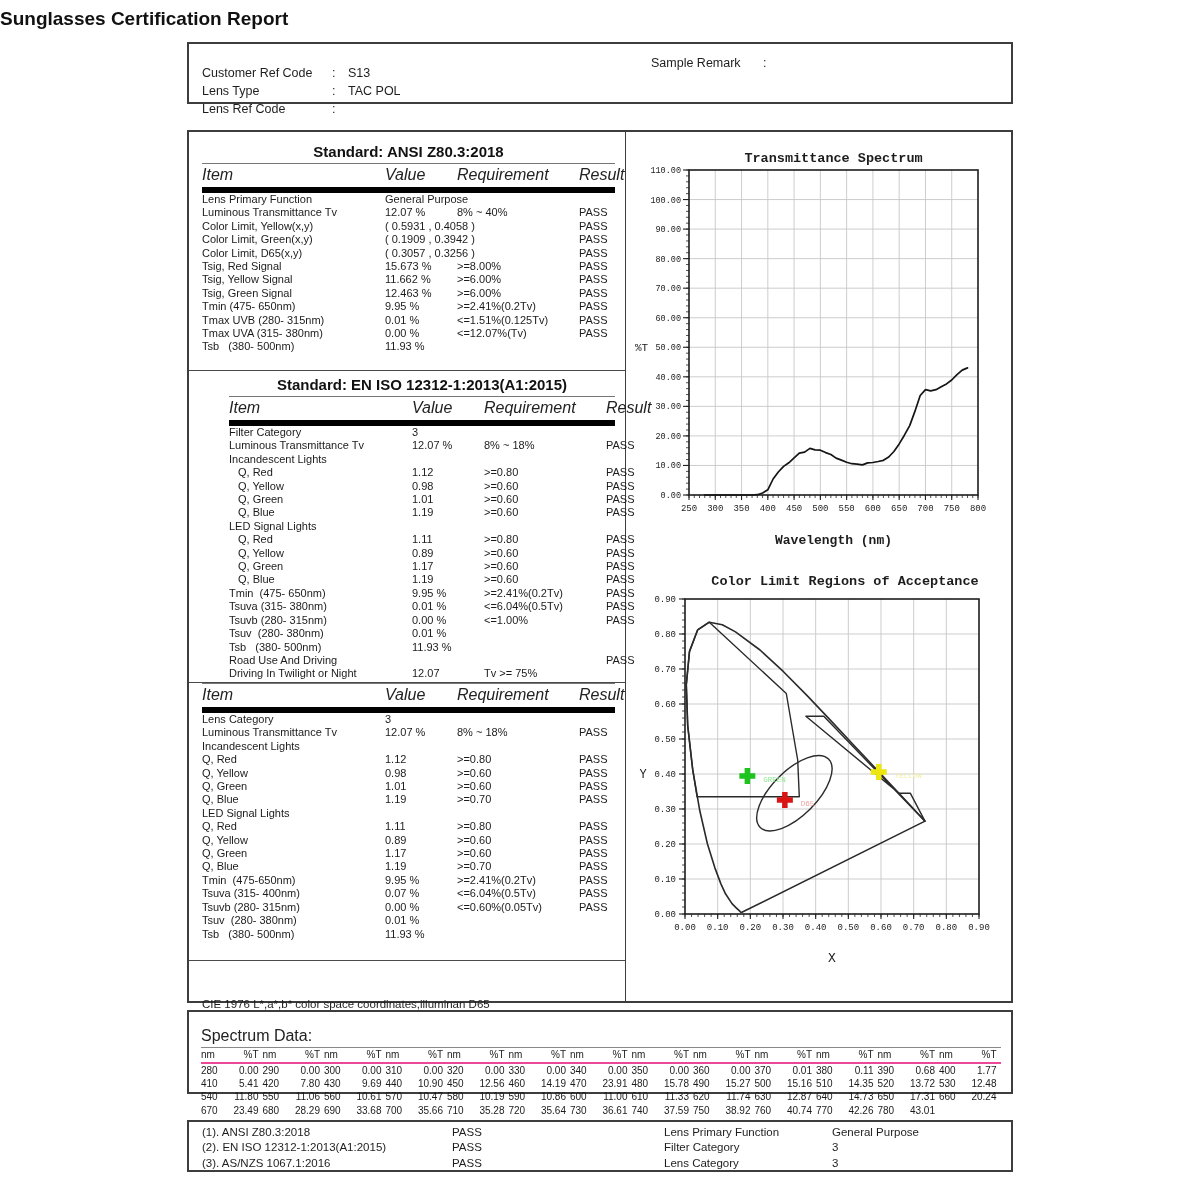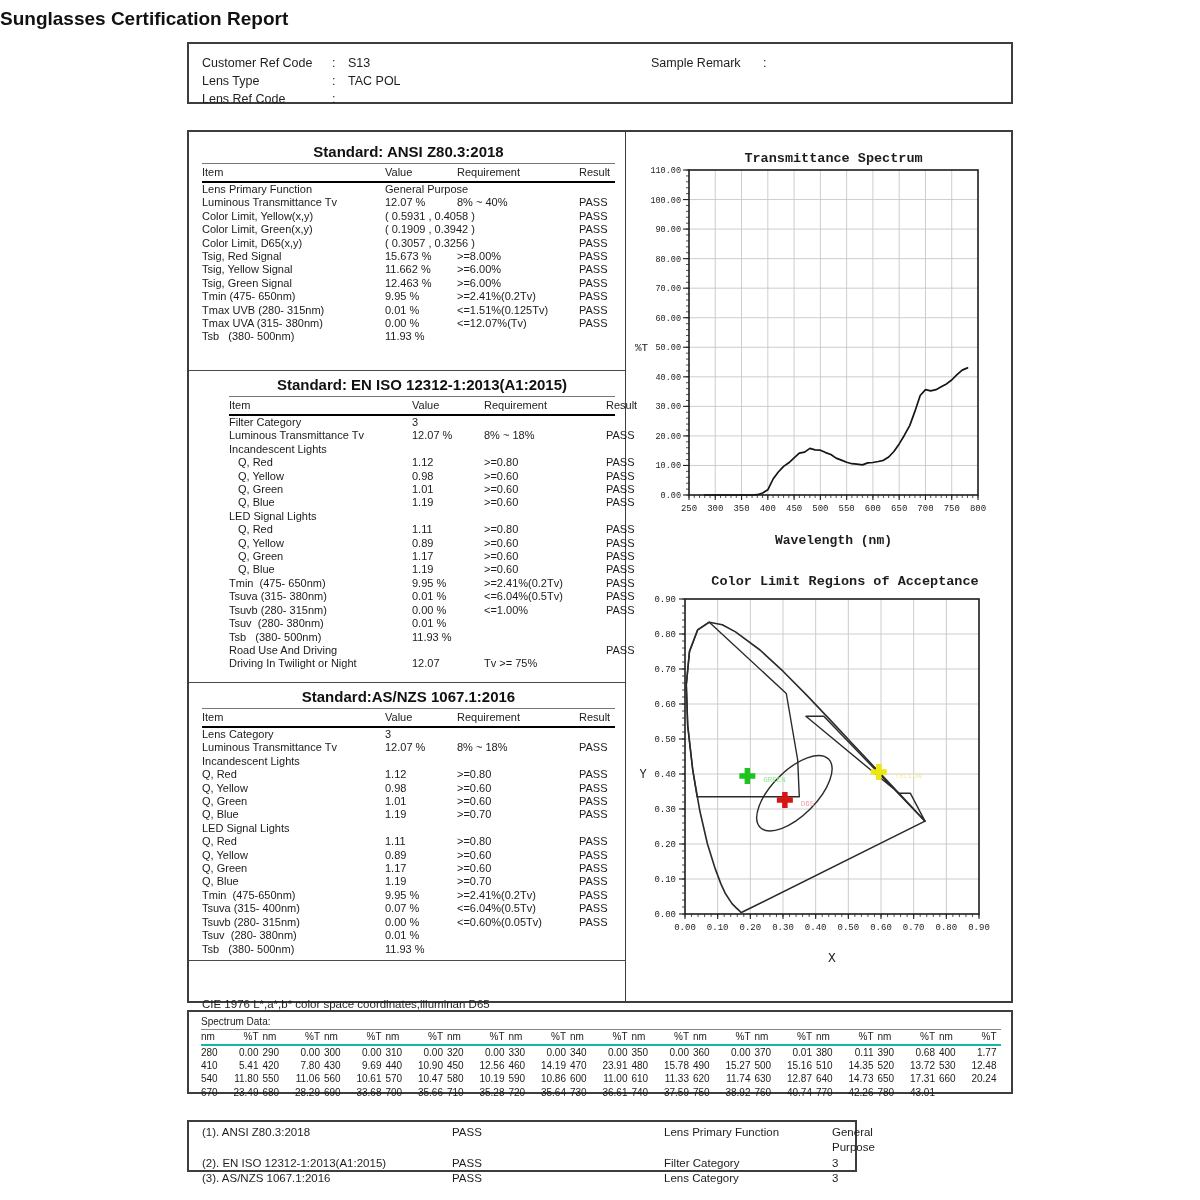--- a/index.html
+++ b/index.html
@@ -1,50 +1,50 @@
 <!DOCTYPE html>
 <html><head>
 <meta charset="utf-8">
 <style>
   html,body{margin:0;padding:0;background:#fff;}
   .page{position:relative;width:1200px;height:1200px;background:#fff;
         font-family:"Liberation Sans","DejaVu Sans",sans-serif;color:#1e1e1e;overflow:hidden;}
   .doc-title{position:absolute;top:8px;left:0;width:100%;
              font-size:19px;font-weight:bold;color:#111;}
   .box{position:absolute;border:2px solid #3d3d3d;box-sizing:border-box;background:#fff;}
-  .header-box{left:187px;top:42px;width:826px;height:62px;padding:10px 0 0 13px;font-size:12.5px;}
+  .header-box{left:187px;top:42px;width:826px;height:62px;padding:20px 0 0 13px;font-size:12.5px;}
   .hrow{display:grid;grid-template-columns:130px 16px 1fr;line-height:18px;}
   .sample-remark{position:absolute;left:462px;top:10px;display:grid;grid-template-columns:112px 16px 1fr;line-height:18px;width:330px;}
   .main-box{left:187px;top:130px;width:826px;height:873px;}
   .left-col{position:absolute;left:0;top:0;width:437px;height:100%;border-right:1.5px solid #3d3d3d;box-sizing:border-box;}
   .std,.cie{position:absolute;left:0;right:0;box-sizing:border-box;padding:0 10px 0 13px;}
   #std-0{top:6px;}
   #std-1{top:238px;padding-left:40px;}
   #std-2{top:550px;}
   .cie{top:828px;padding-top:6px;font-size:11.5px;line-height:15px;white-space:pre;}
   .sep{border-top:1.5px solid #4a4a4a;}
   .std-title{font-size:15px;font-weight:bold;text-align:center;color:#111;
              padding:5px 0 3px 0;}
-  .std-hdr{display:grid;grid-template-columns:183px 72px 122px 1fr;font-size:11px;
-           border-top:1px solid #777;border-bottom:2px solid #000000;padding:2px 0 3px 0;color:#222;}
+  .std-hdr{display:grid;grid-template-columns:183px 72px 122px 1fr;font-size:16px;
+           border-top:1px solid #777;border-bottom:6px solid #000000;padding:2px 0 3px 0;color:#222;font-style:italic;}
   .std-row{display:grid;grid-template-columns:183px 72px 122px 1fr;font-size:11px;line-height:13.4px;color:#1b1b1b;}
   .std-row .c{white-space:pre;overflow:visible;}
   .c.ind{padding-left:9px;}
   .grp{grid-column:1 / span 4;}
   .right-col{position:absolute;left:438px;top:0;width:388px;height:100%;}
   .right-col svg{position:absolute;left:0;}
   #chart1{top:0;}
   #chart2{top:430px;}
   .spectrum-box{left:187px;top:1010px;width:826px;height:84px;padding:4px 10px 0 12px;}
-  .spec-label{font-size:10px;color:#222;margin-bottom:2px;}
+  .spec-label{font-size:16px;color:#222;margin-bottom:2px;margin-top:11px;}
   #spec-grid{display:grid;grid-template-columns:repeat(13,27.5px 34px);font-size:10px;color:#1b1b1b;}
-  #spec-grid .h{border-top:1px solid #888;border-bottom:2px solid #14b8a6;padding:1px 0 2px 0;}
+  #spec-grid .h{border-top:1px solid #888;border-bottom:2px solid #ec4899;padding:1px 0 2px 0;}
   #spec-grid .v{line-height:13.2px;}
   #spec-grid .t{text-align:right;padding-right:4px;}
-  .summary-box{left:187px;top:1120px;width:670px;height:52px;padding:3px 0 0 13px;}
+  .summary-box{left:187px;top:1120px;width:826px;height:52px;padding:3px 0 0 13px;}
   .sum-row{display:grid;grid-template-columns:250px 212px 168px 1fr;font-size:11.5px;line-height:15.3px;}
   .footer{position:absolute;left:190px;top:1212px;font-size:13px;color:#1b1b1b;}
 </style>
 </head>
 <body>
 
 <div class="page">
 
   <div class="doc-title">Sunglasses Certification Report</div>
 
@@ -265,21 +265,20 @@
             <div class="c">PASS</div>
           </div>
           <div class="std-row">
             <div class="c">Driving In Twilight or Night</div>
             <div class="c">12.07</div>
             <div class="c">Tv &gt;= 75%</div>
             <div class="c"></div>
           </div>
         </section>
       <section class="std sep" id="std-2">
-          <div class="std-title">Standard:AS/NZS 1067.1:2016</div>
           <div class="std-hdr">
             <div class="c">Item</div>
             <div class="c">Value</div>
             <div class="c">Requirement</div>
             <div class="c">Result</div>
           </div>
           <div class="std-row">
             <div class="c">Lens Category</div>
             <div class="c">3</div>
             <div class="c"></div>

